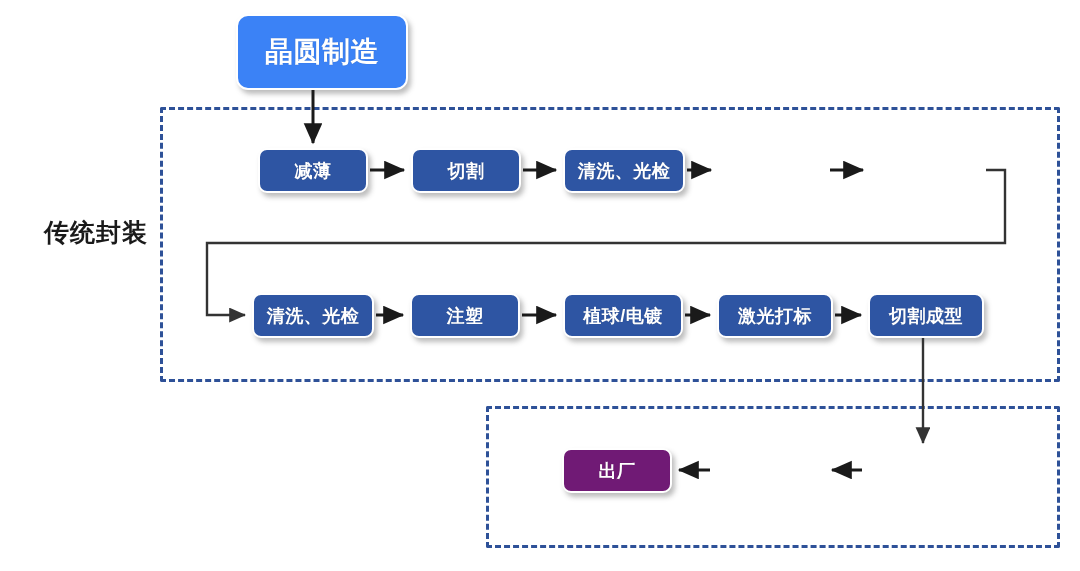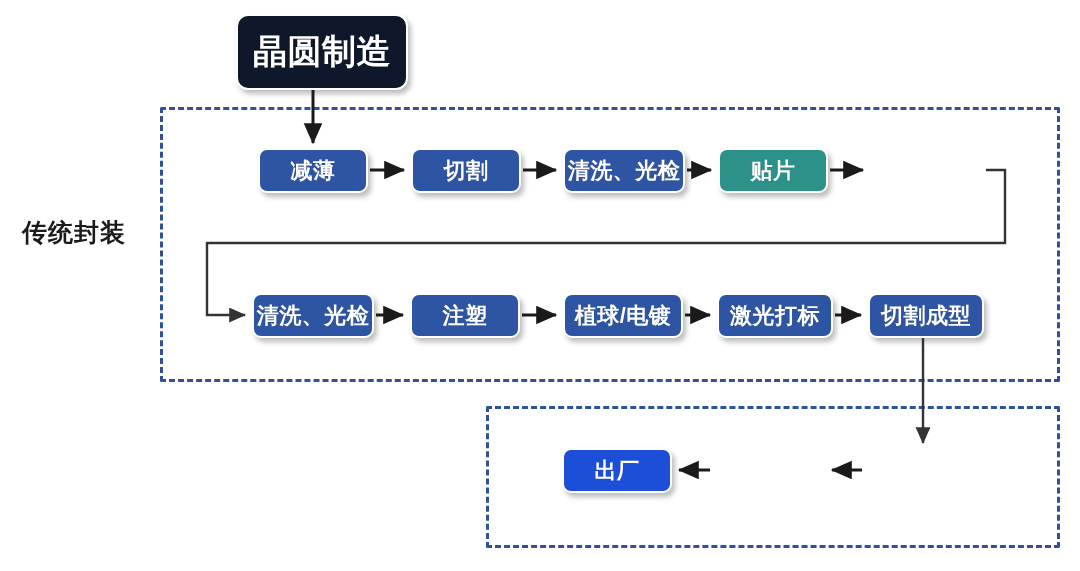--- a/index.html
+++ b/index.html
@@ -28,43 +28,44 @@
   }
 
   
   .group-label {
     position: absolute;
     font-size: 25px;
     font-weight: bold;
     color: #1a1a1a;
     letter-spacing: 1px;
     white-space: nowrap;
+    margin-left: 22px;
   }
 
   
   .node {
     position: absolute;
     box-sizing: border-box;
     border-radius: 9px;
     display: flex;
     align-items: center;
     justify-content: center;
     color: #ffffff;
     font-weight: bold;
-    font-size: 22px;
+    font-size: 18px;
     letter-spacing: 0.5px;
     white-space: nowrap;
     text-shadow: 0 0 1px rgba(0,0,0,0.25);
     box-shadow: 3px 4px 5px rgba(90,90,90,0.40);
     border: 2px solid #ffffff;
   }
   .node.blue   { background: #2e55a3; }
   .node.teal   { background: #2b9189; }
-  .node.purple { background: #1d4ed8; }
-  .node.red    { background: #0f172a; font-size: 34px; border-radius: 12px; }
+  .node.purple { background: #701a75; }
+  .node.red    { background: #3b82f6; font-size: 28px; border-radius: 12px; }
 
   
   #wires {
     position: absolute;
     left: 0;
     top: 0;
     width: 1080px;
     height: 571px;
     pointer-events: none;
   }
@@ -88,21 +89,20 @@
 
   <div class="group-box" style="left:486px; top:406px; width:574px; height:142px;"></div>
 
   <div class="group-label" style="left:22px; top:216px;">传统封装</div>
 
   <div class="node red" style="left:236px; top:14px; width:172px; height:76px;">晶圆制造</div>
 
   <div class="node blue" style="left:258px; top:148px; width:110px; height:45px;">减薄</div>
   <div class="node blue" style="left:411px; top:148px; width:110px; height:45px;">切割</div>
   <div class="node blue" style="left:563px; top:148px; width:122px; height:45px;">清洗、光检</div>
-  <div class="node teal" style="left:718px; top:148px; width:110px; height:45px;">贴片</div>
 
   <div class="node blue" style="left:252px; top:293px; width:122px; height:45px;">清洗、光检</div>
   <div class="node blue" style="left:563px; top:293px; width:120px; height:45px;">植球/电镀</div>
   <div class="node blue" style="left:410px; top:293px; width:110px; height:45px;">注塑</div>
   <div class="node blue" style="left:717px; top:293px; width:116px; height:45px;">激光打标</div>
   <div class="node blue" style="left:868px; top:293px; width:116px; height:45px;">切割成型</div>
 
   <div class="node purple" style="left:562px; top:448px; width:110px; height:45px;">出厂</div>
 
   <svg id="wires" viewBox="0 0 1080 571">

